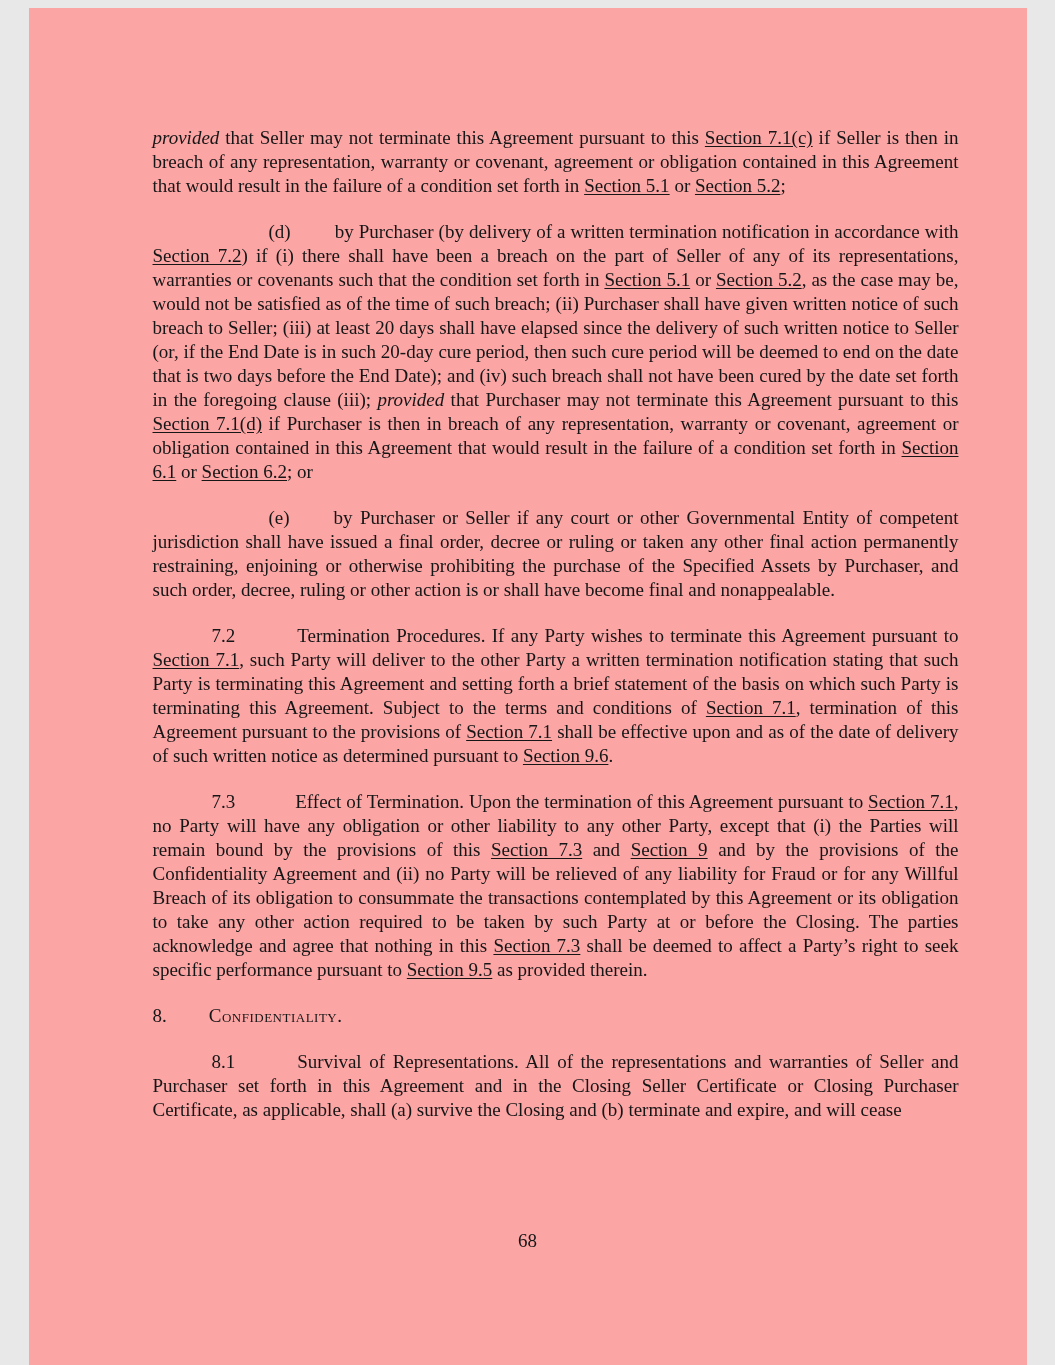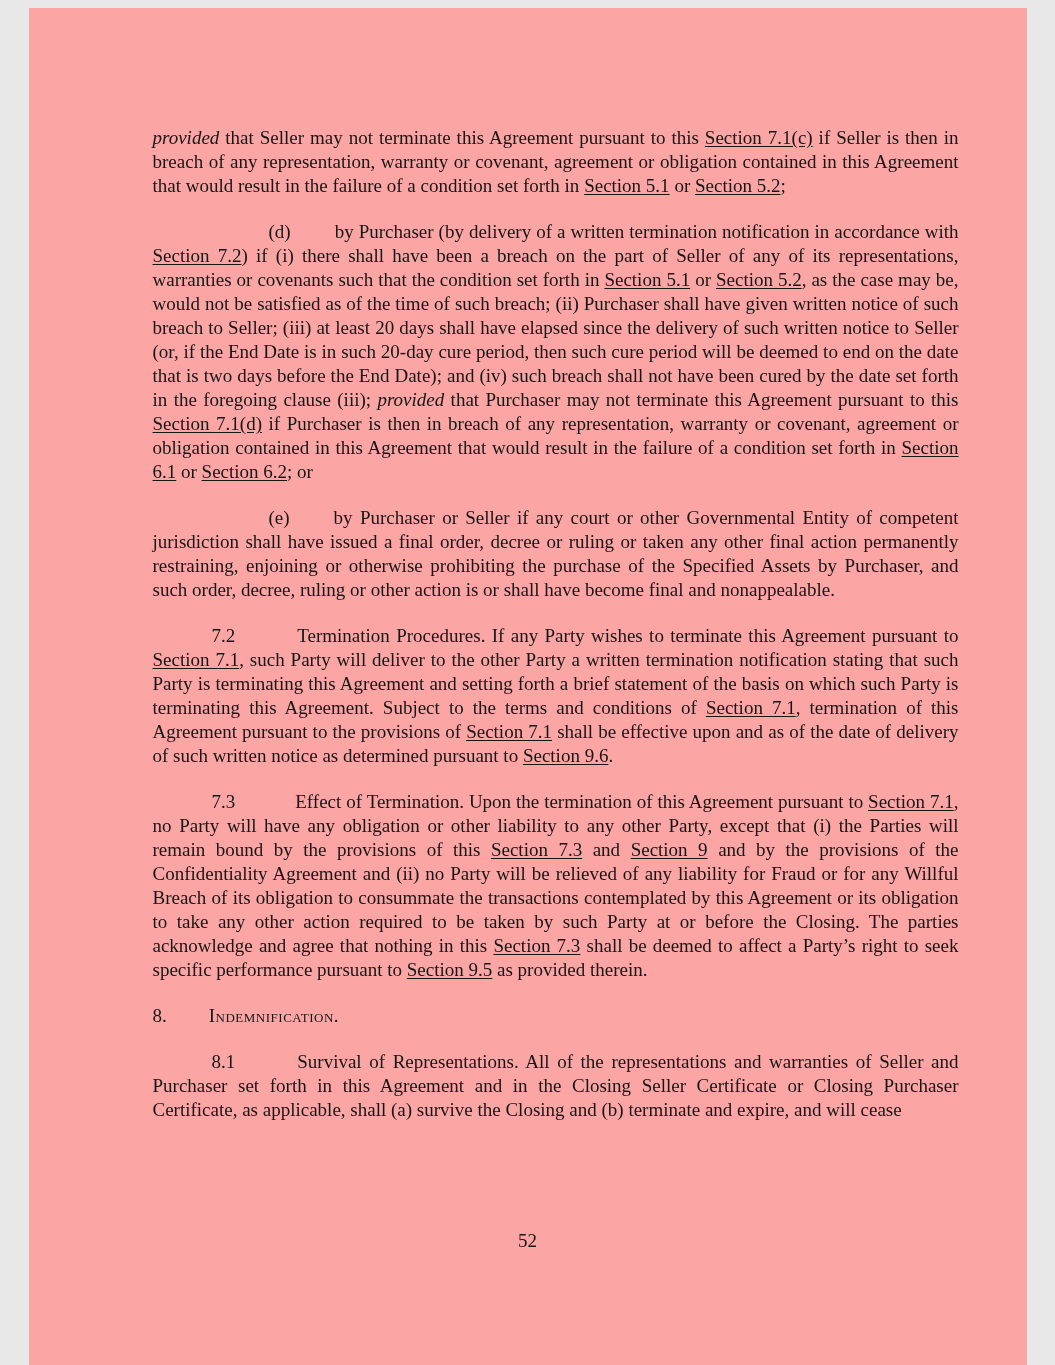--- a/index.html
+++ b/index.html
@@ -46,17 +46,17 @@
 </head>
 <body>
 
 <div class="page">
   <div class="doc-body">
       <p><span class="i">provided</span><span> that Seller may not terminate this Agreement pursuant to this </span><span class="u">Section 7.1(c)</span><span> if Seller is then in breach of any representation, warranty or covenant, agreement or obligation contained in this Agreement that would result in the failure of a condition set forth in </span><span class="u">Section 5.1</span><span> or </span><span class="u">Section 5.2</span><span>;</span></p>
       <p style="text-indent: 116px;"><span>(d)</span><span class="tab" style="width: 44px;">&nbsp;</span><span>by Purchaser (by delivery of a written termination notification in accordance with </span><span class="u">Section 7.2</span><span>) if (i) there shall have been a breach on the part of Seller of any of its representations, warranties or covenants such that the condition set forth in </span><span class="u">Section 5.1</span><span> or </span><span class="u">Section 5.2</span><span>, as the case may be, would not be satisfied as of the time of such breach; (ii) Purchaser shall have given written notice of such breach to Seller; (iii) at least 20 days shall have elapsed since the delivery of such written notice to Seller (or, if the End Date is in such 20-day cure period, then such cure period will be deemed to end on the date that is two days before the End Date); and (iv) such breach shall not have been cured by the date set forth in the foregoing clause (iii); </span><span class="i">provided</span><span> that Purchaser may not terminate this Agreement pursuant to this </span><span class="u">Section 7.1(d)</span><span> if Purchaser is then in breach of any representation, warranty or covenant, agreement or obligation contained in this Agreement that would result in the failure of a condition set forth in </span><span class="u">Section 6.1</span><span> or </span><span class="u">Section 6.2</span><span>; or</span></p>
       <p style="text-indent: 116px;"><span>(e)</span><span class="tab" style="width: 44px;">&nbsp;</span><span>by Purchaser or Seller if any court or other Governmental Entity of competent jurisdiction shall have issued a final order, decree or ruling or taken any other final action permanently restraining, enjoining or otherwise prohibiting the purchase of the Specified Assets by Purchaser, and such order, decree, ruling or other action is or shall have become final and nonappealable.</span></p>
       <p style="text-indent: 59px;"><span class="b">7.2</span><span class="tab" style="width: 62px;">&nbsp;</span><span class="b">Termination Procedures</span><span>.  If any Party wishes to terminate this Agreement pursuant to </span><span class="u">Section 7.1</span><span>, such Party will deliver to the other Party a written termination notification stating that such Party is terminating this Agreement and setting forth a brief statement of the basis on which such Party is terminating this Agreement. Subject to the terms and conditions of </span><span class="u">Section 7.1</span><span>, termination of this Agreement pursuant to the provisions of </span><span class="u">Section 7.1</span><span> shall be effective upon and as of the date of delivery of such written notice as determined pursuant to </span><span class="u">Section 9.6</span><span>.</span></p>
       <p style="text-indent: 59px;"><span class="b">7.3</span><span class="tab" style="width: 60px;">&nbsp;</span><span class="b">Effect of Termination</span><span>.  Upon the termination of this Agreement pursuant to </span><span class="u">Section 7.1</span><span>, no Party will have any obligation or other liability to any other Party, except that (i) the Parties will remain bound by the provisions of this </span><span class="u">Section 7.3</span><span> and </span><span class="u">Section 9</span><span> and by the provisions of the Confidentiality Agreement and (ii) no Party will be relieved of any liability for Fraud or for any Willful Breach of its obligation to consummate the transactions contemplated by this Agreement or its obligation to take any other action required to be taken by such Party at or before the Closing. The parties acknowledge and agree that nothing in this </span><span class="u">Section 7.3</span><span> shall be deemed to affect a Party’s right to seek specific performance pursuant to </span><span class="u">Section 9.5</span><span> as provided therein.</span></p>
-      <p><span class="b">8.</span><span class="tab" style="width: 42px;">&nbsp;</span><span class="b sc">Indemnification.</span></p>
+      <p><span class="b">8.</span><span class="tab" style="width: 42px;">&nbsp;</span><span class="b sc">Confidentiality.</span></p>
       <p style="text-indent: 59px;"><span class="b">8.1</span><span class="tab" style="width: 62px;">&nbsp;</span><span class="b">Survival of Representations</span><span>.  All of the representations and warranties of Seller and Purchaser set forth in this Agreement and in the Closing Seller Certificate or Closing Purchaser Certificate, as applicable, shall (a) survive the Closing and (b) terminate and expire, and will cease</span></p>
     </div>
-  <div class="page-number">52</div>
+  <div class="page-number">68</div>
 </div>
 
 </body></html>

